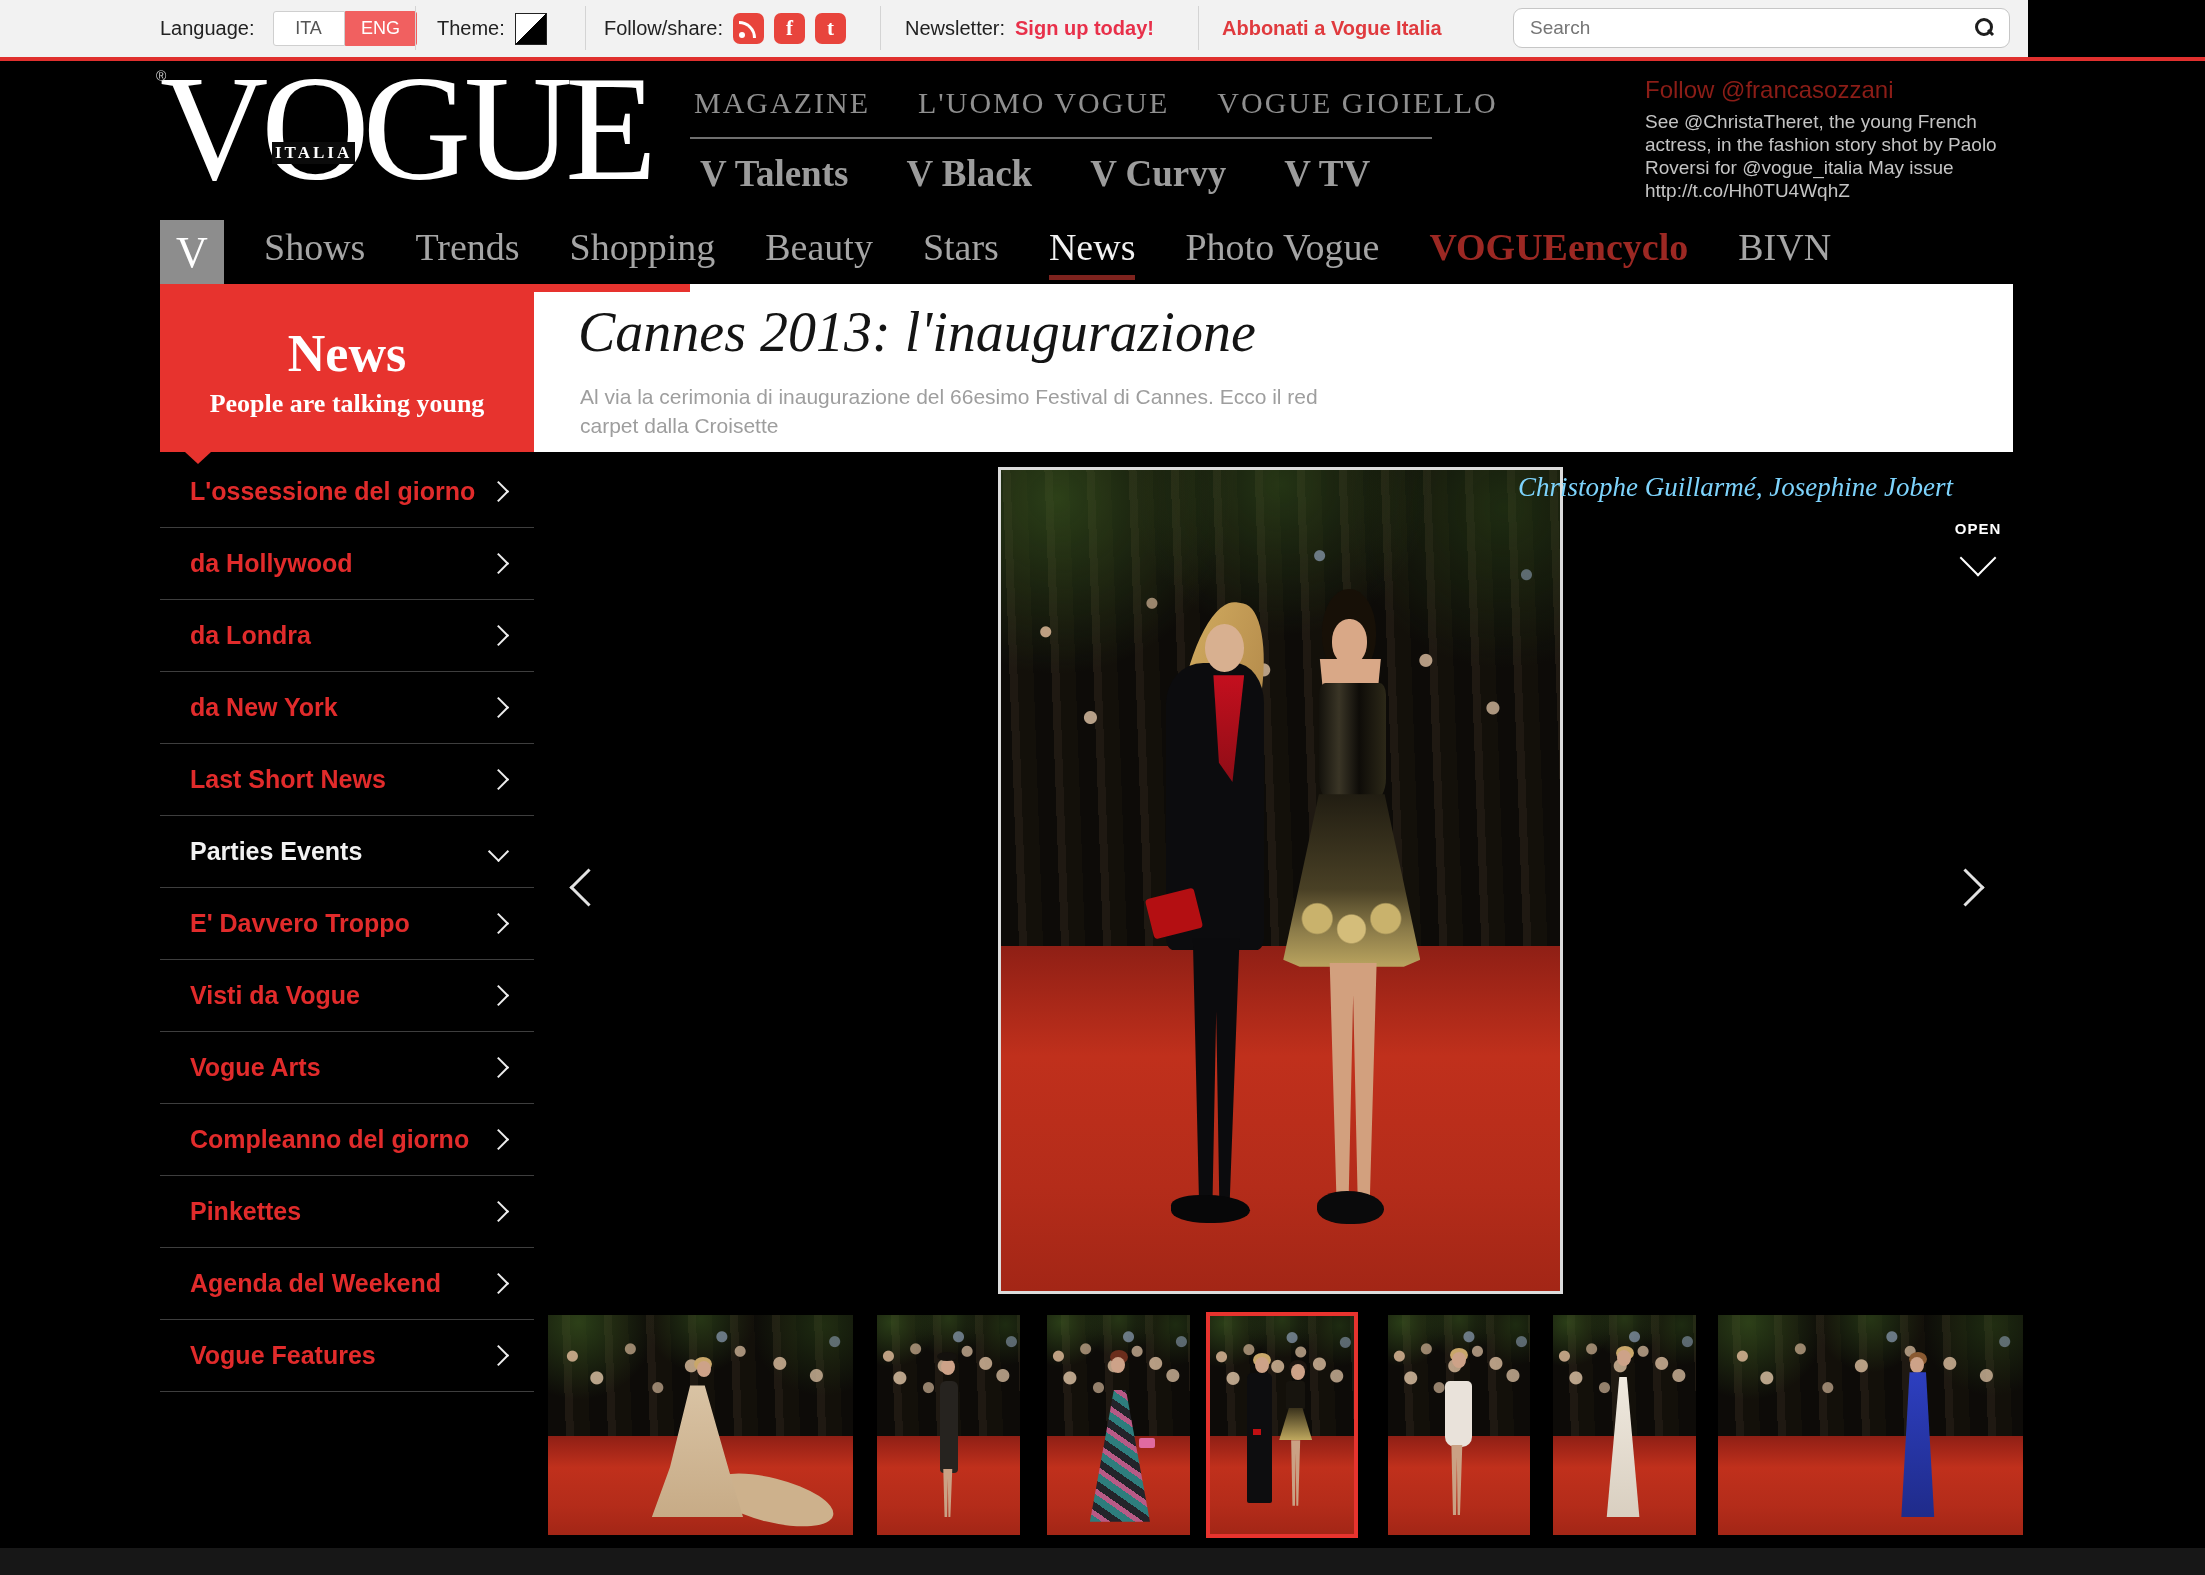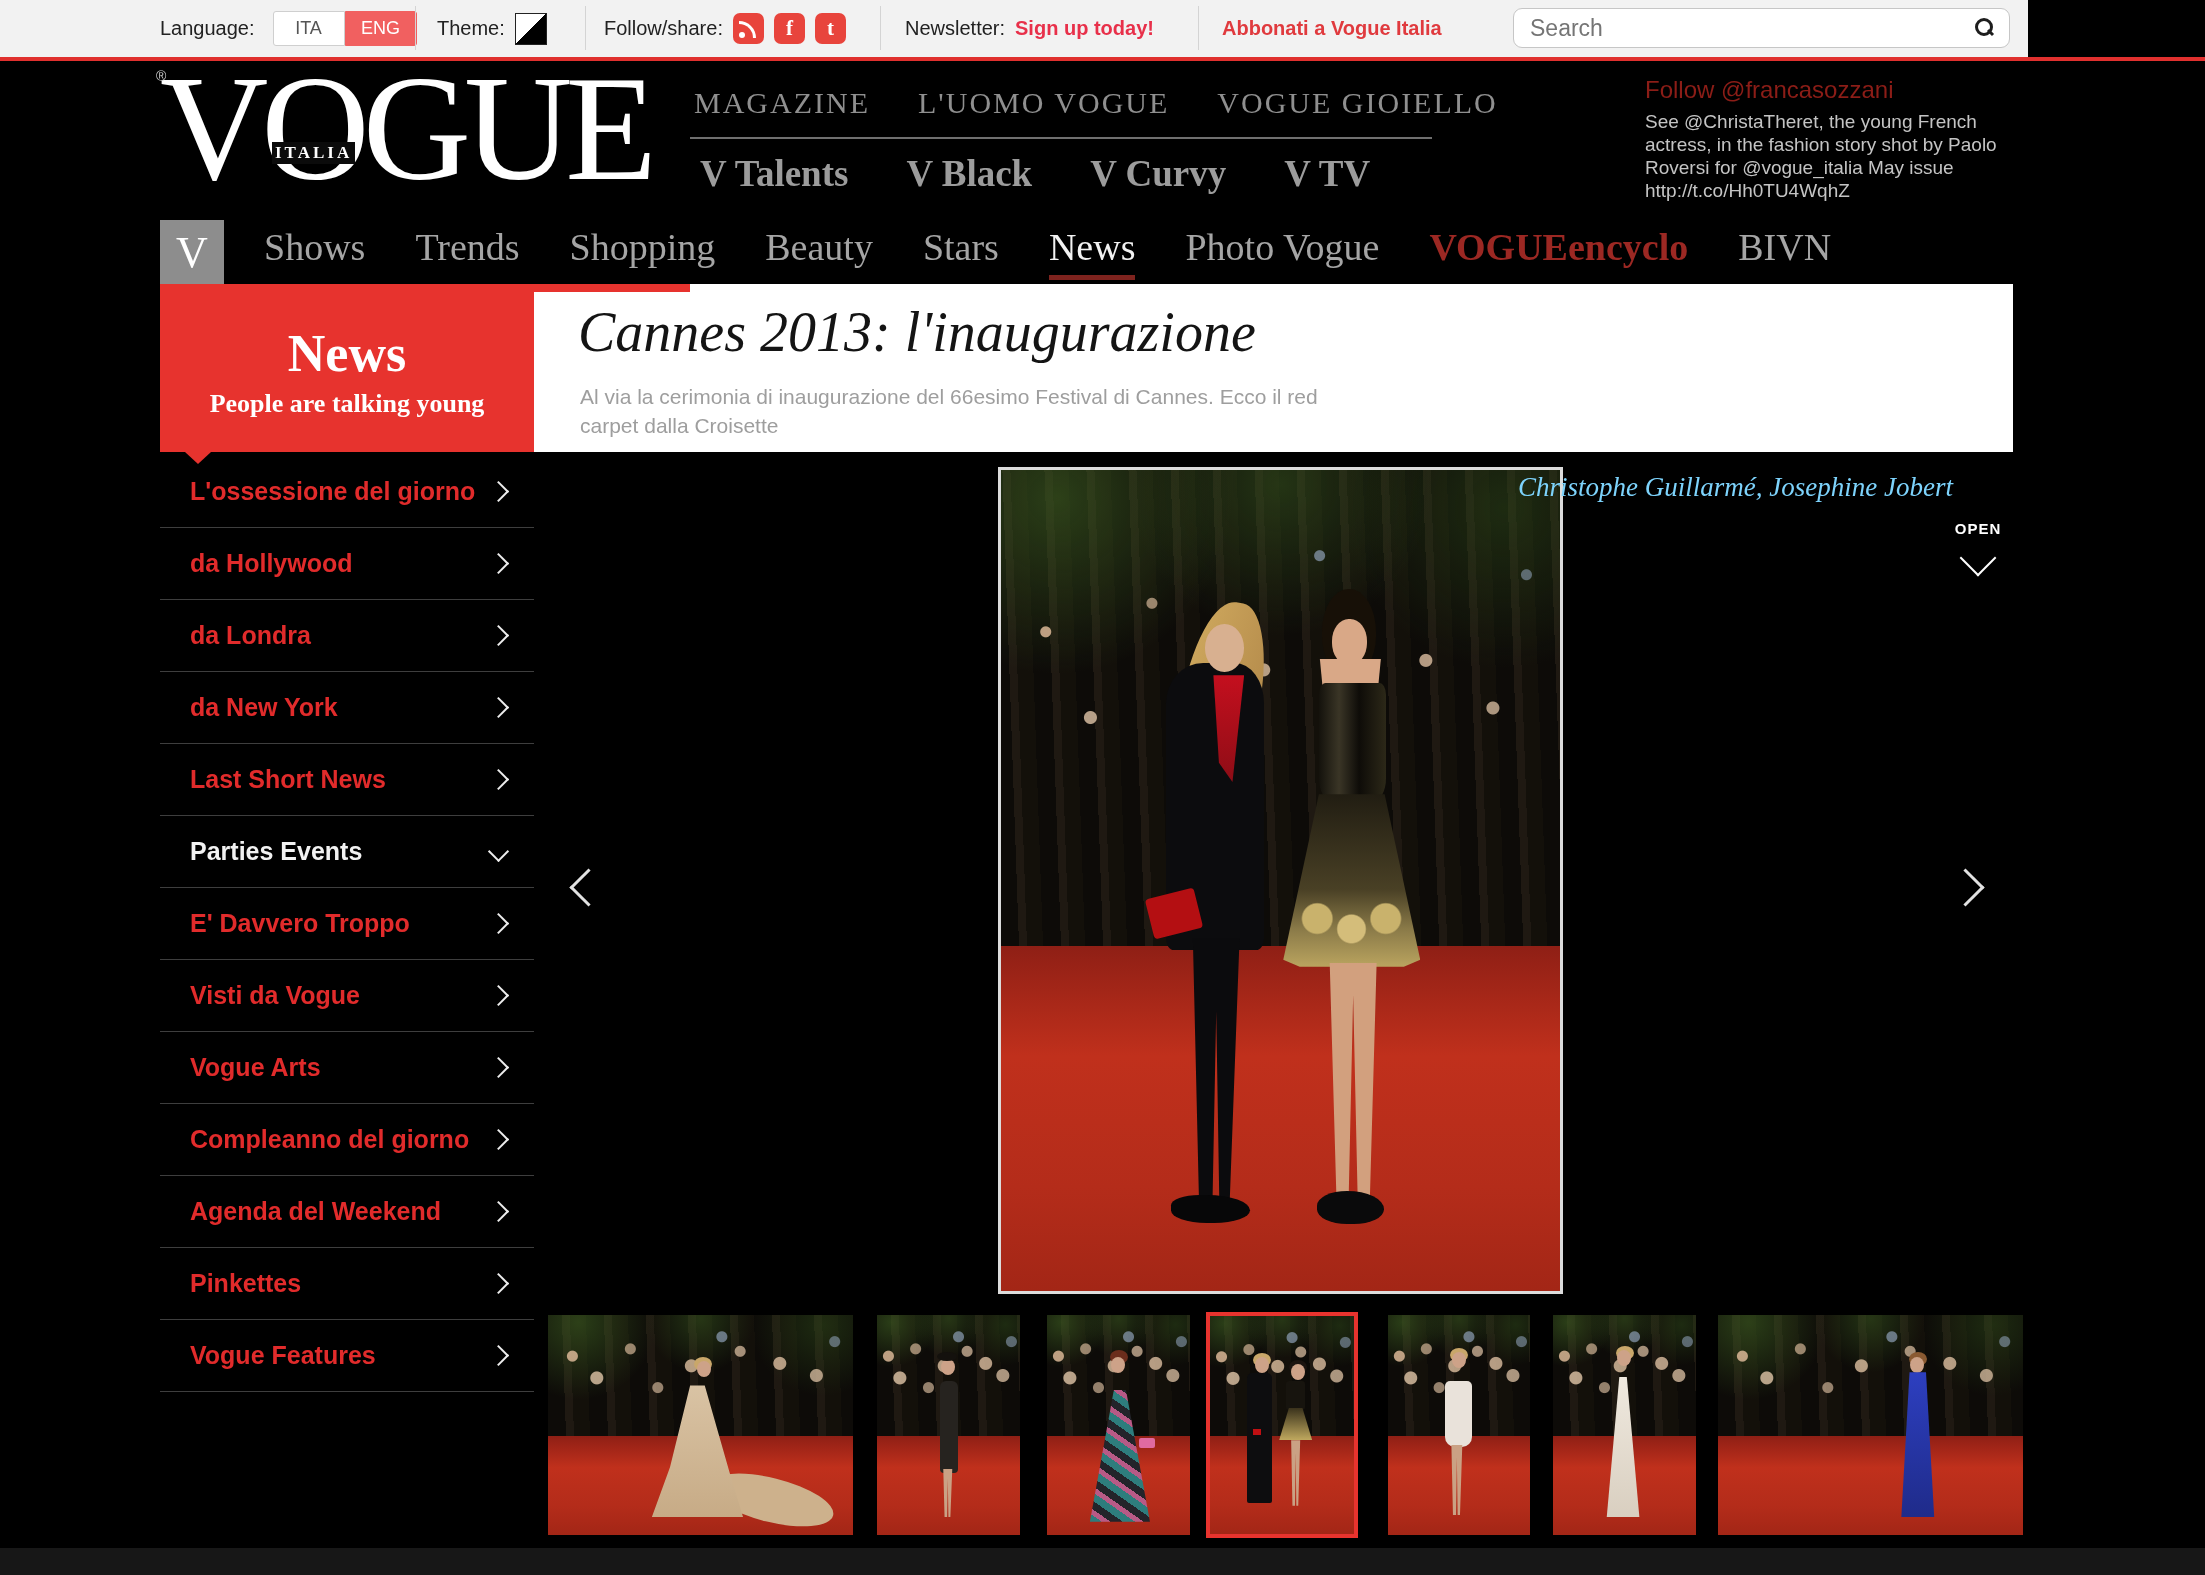--- a/index.html
+++ b/index.html
@@ -22,21 +22,21 @@
        font-family:"Liberation Serif",serif;font-weight:bold;font-size:21px;}
   .soc.rss::before{content:"";position:absolute;left:6px;bottom:6px;width:6px;height:6px;
        border-radius:50%;background:#fff;}
   .soc.rss::after{content:"";position:absolute;left:6px;bottom:6px;width:14px;height:14px;
        border-top:3px solid #fff;border-right:3px solid #fff;border-radius:0 100% 0 0;}
   .red-link{color:#e8304a;font-size:20px;font-weight:bold;text-decoration:none;}
   .red-link2{color:#e03a3e;font-size:20px;font-weight:bold;text-decoration:none;}
   #searchbox{position:absolute;left:1513px;top:8px;width:497px;height:40px;background:#fff;
              border:1px solid #c6c6c6;border-radius:9px;display:flex;align-items:center;
              padding:0 14px;box-sizing:border-box;}
-  #searchbox input{flex:1;border:none;outline:none;font-size:23px;color:#737373;background:transparent;
+  #searchbox input{flex:1;border:none;outline:none;font-size:19px;color:#737373;background:transparent;
                    font-family:"Liberation Sans",sans-serif;}
   .mag{position:relative;width:22px;height:22px;}
   .mag::before{content:"";position:absolute;left:2px;top:1px;width:12px;height:12px;
                border:3px solid #1d1d1d;border-radius:50%;}
   .mag::after{content:"";position:absolute;left:14px;top:14px;width:7px;height:3px;
               background:#1d1d1d;transform:rotate(45deg);}
 
   
   #topline{position:absolute;left:0;top:57px;width:2205px;height:4px;background:#e0302e;}
 
@@ -326,25 +326,25 @@
     </div>
     <div class="sb-item">
       <span class="sb-label">Vogue Arts</span>
       <span class="chev right"></span>
     </div>
     <div class="sb-item">
       <span class="sb-label">Compleanno del giorno</span>
       <span class="chev right"></span>
     </div>
     <div class="sb-item">
+      <span class="sb-label">Pinkettes</span>
+      <span class="chev right"></span>
+    </div>
+    <div class="sb-item">
       <span class="sb-label">Agenda del Weekend</span>
-      <span class="chev right"></span>
-    </div>
-    <div class="sb-item">
-      <span class="sb-label">Pinkettes</span>
       <span class="chev right"></span>
     </div>
     <div class="sb-item">
       <span class="sb-label">Vogue Features</span>
       <span class="chev right"></span>
     </div>
   </div>
 
   <div id="caption">Christophe Guillarmé, Josephine Jobert</div>
   <div id="openbtn">

